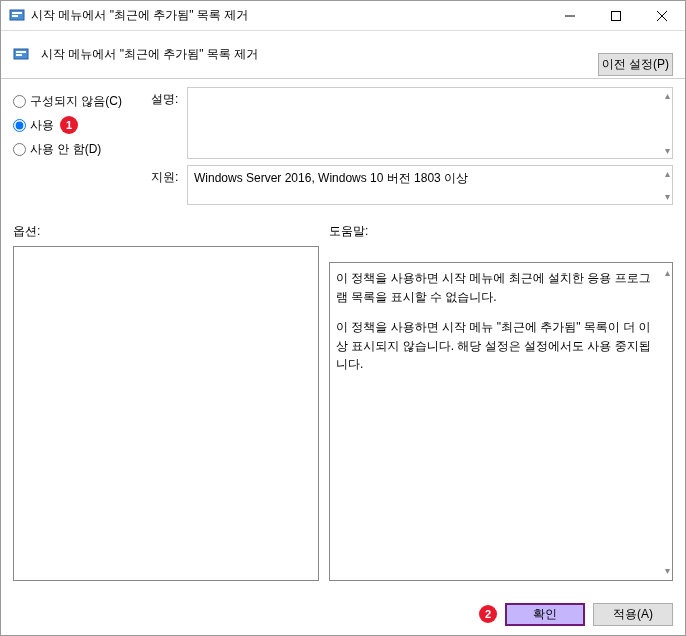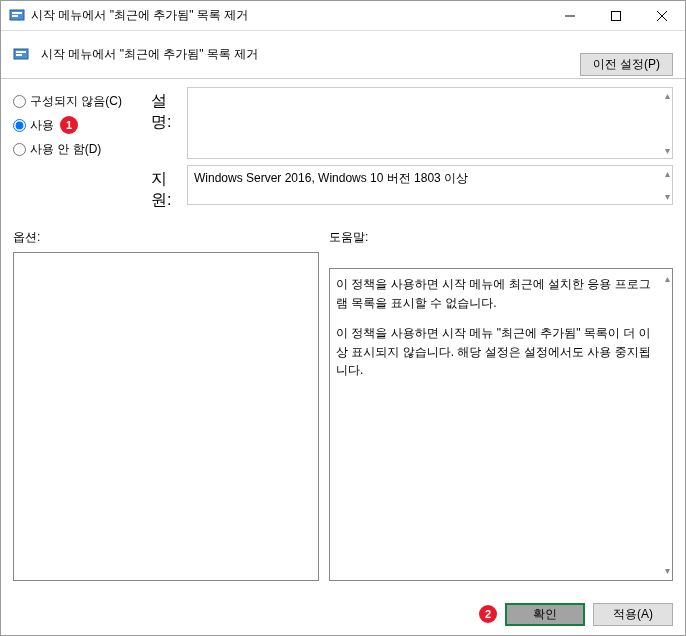--- a/index.html
+++ b/index.html
@@ -13,47 +13,47 @@
 }
 .window { width: 686px; height: 636px; border: 1px solid #999; background: #fff; display: flex; flex-direction: column; }
 .titlebar { height: 30px; display: flex; align-items: center; padding-left: 8px; border-bottom: 1px solid #ddd; }
 .titlebar-icon { width: 16px; height: 16px; margin-right: 6px; }
 .titlebar-text { flex: 1; font-size: 12px; }
 .titlebar-controls { display: flex; }
 .tb-btn { width: 46px; height: 29px; display: flex; align-items: center; justify-content: center; cursor: pointer; }
 .toolbar-row { height: 48px; display: flex; align-items: center; padding: 8px 12px; gap: 8px; border-bottom: 1px solid #ccc; }
 .toolbar-icon { width: 16px; height: 16px; margin-right: 4px; }
 .toolbar-title { flex: 1; font-size: 12px; }
-.nav-btn { height: 23px; padding: 0 12px; background: #e1e1e1; border: 1px solid #adadad; cursor: pointer; font-size: 12px; font-family: inherit; margin-top: 20px; }
+.nav-btn { height: 23px; padding: 0 3px; background: #e1e1e1; border: 1px solid #adadad; cursor: pointer; font-size: 12px; font-family: inherit; margin-top: 20px; }
 .content { flex: 1; padding: 8px 12px 12px 12px; display: flex; flex-direction: column; }
 .config-section { display: flex; gap: 8px; }
 .radio-column { width: 130px; padding-top: 2px; }
 .radio-row { display: flex; align-items: center; height: 24px; cursor: pointer; gap: 4px; }
 .radio-row input[type=radio] { margin: 0; }
 .marker { display: inline-flex; align-items: center; justify-content: center; width: 18px; height: 18px; border-radius: 50%; background: #e8192c; color: #fff; font-size: 11px; font-weight: bold; margin-left: 2px; }
 .fields-column { flex: 1; }
 .field-row { display: flex; align-items: flex-start; margin-bottom: 6px; }
-.field-label { width: 36px; padding-top: 4px; font-size: 16px; }
+.field-label { width: 36px; padding-top: 4px; font-size: 12px; }
 .textarea-box { flex: 1; border: 1px solid #ccc; background: #fff; padding: 4px 18px 4px 6px; font-family: inherit; font-size: 12px; position: relative; resize: none; }
 .desc-box { height: 72px; }
 .support-box { height: 40px; }
 .scroll-caret { position: absolute; right: 2px; font-size: 10px; color: #888; }
 .caret-up { top: 2px; }
 .caret-down { bottom: 2px; }
 .columns-header { display: flex; margin-top: 12px; }
 .col-h { font-size: 12px; }
 .col-h.left { width: 316px; }
 .lower { flex: 1; display: flex; gap: 10px; margin-top: 6px; min-height: 0; }
 .panel { border: 1px solid #888; background: #fff; padding: 6px; overflow: auto; font-size: 12px; line-height: 1.55; }
 .panel.left { width: 306px; }
 .panel.right { flex: 1; position: relative; padding-right: 16px; margin-top: 16px; }
 .panel.right .scroll-caret { color: #888; }
 .footer { height: 42px; display: flex; align-items: center; justify-content: flex-end; padding: 0 12px; gap: 8px; }
 .btn { height: 23px; width: 80px; background: #e1e1e1; border: 1px solid #adadad; cursor: pointer; font-size: 12px; font-family: inherit; }
-.btn.default { border: 2px solid #15803d; background: #a3a3a3; }
+.btn.default { border: 2px solid #701a75; background: #c4b5fd; }
 .para { margin-bottom: 12px; }
 </style>
 </head>
 <body>
 
 <div class="window">
   <div class="titlebar">
     <svg class="titlebar-icon" viewBox="0 0 16 16">
         <rect x="1" y="2" width="14" height="10" fill="#4a90d9" stroke="#2a5a9a"></rect>
         <rect x="3" y="4" width="10" height="2" fill="#fff"></rect>

